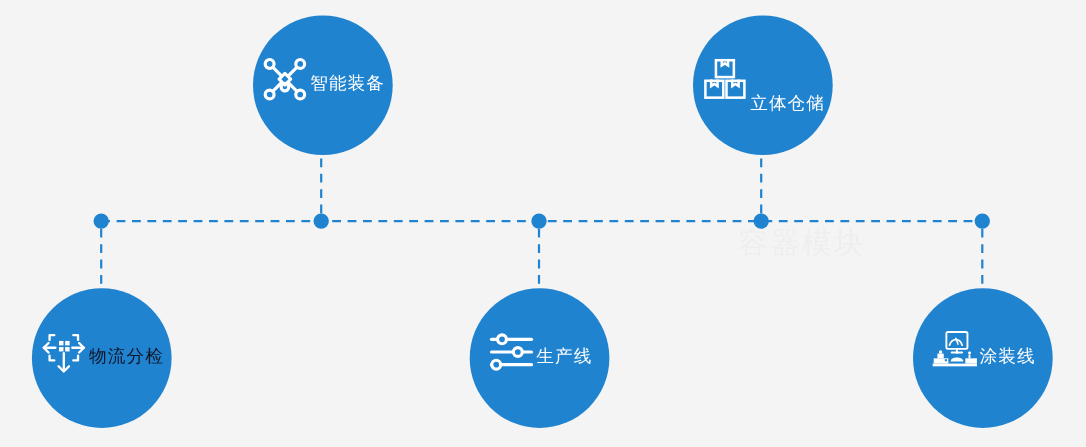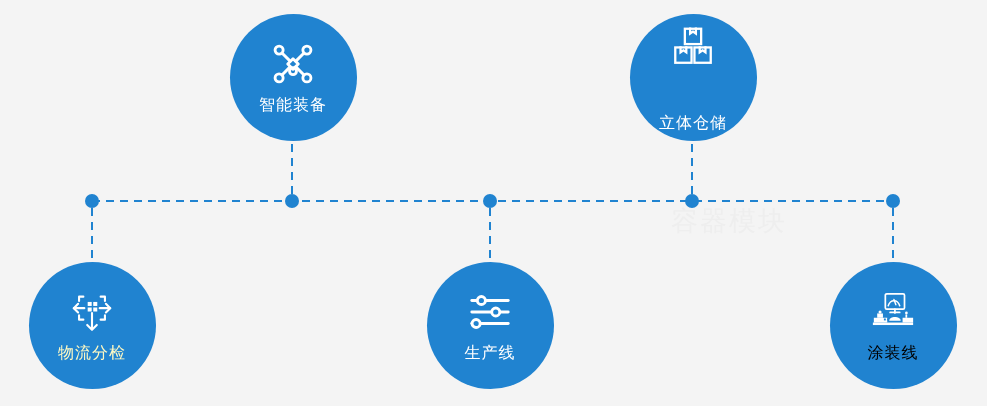--- a/index.html
+++ b/index.html
@@ -60,21 +60,20 @@
   
   .circle-node {
     position: absolute;
     width: 127px;
     height: 127px;
     margin-left: -63.5px;
     margin-top: -63.5px;
     border-radius: 50%;
     background: #2083d0;
     display: flex;
-    flex-direction: column;
     align-items: center;
     justify-content: center;
     box-sizing: border-box;
   }
   .circle-icon {
     width: 46px;
     height: 46px;
     display: block;
     margin-bottom: 10px;
   }
@@ -127,21 +126,21 @@
             <rect x="19.5" y="19.3" width="4.2" height="4.2" fill="#ffffff" stroke="none"></rect>
             <rect x="25.3" y="19.3" width="4.2" height="4.2" fill="#ffffff" stroke="none"></rect>
             <line x1="5" y1="20" x2="16" y2="20"></line>
             <path d="M9.5 15.5 L5 20 L9.5 24.5"></path>
             <line x1="43" y1="20" x2="32" y2="20"></line>
             <path d="M38.5 15.5 L43 20 L38.5 24.5"></path>
             <line x1="24" y1="25" x2="24" y2="42"></line>
             <path d="M19 37.5 L24 42.5 L29 37.5"></path>
           </svg>
         </span>
-        <span class="circle-label" style="color: #fef9c3;">物流分检</span>
+        <span class="circle-label" style="color: #0f172a;">物流分检</span>
       </div>
       <div class="circle-node" style="left: 293px; top: 77px; background: rgb(32, 131, 208);">
         <span class="circle-icon">
           <svg viewBox="0 0 48 48" fill="none" stroke="#ffffff" stroke-width="3" stroke-linecap="round" stroke-linejoin="round">
             <line x1="12.5" y1="12.5" x2="21" y2="21"></line>
             <line x1="35.5" y1="12.5" x2="27" y2="21"></line>
             <line x1="12.5" y1="35.5" x2="21" y2="27"></line>
             <line x1="35.5" y1="35.5" x2="27" y2="27"></line>
             <path d="M24 18.5 L29.5 24 L24 29.5 L18.5 24 Z"></path>
             <circle cx="9.5" cy="9.5" r="4.2"></circle>
@@ -192,17 +191,17 @@
             <rect x="34" y="30" width="11" height="5" fill="#ffffff" stroke="none"></rect>
             <rect x="7.5" y="25.5" width="6" height="4.5" fill="#ffffff" stroke="none"></rect>
             <circle cx="10.5" cy="24" r="1.6" fill="#ffffff" stroke="none"></circle>
             <rect x="37" y="26.5" width="1.8" height="3.5" fill="#ffffff" stroke="none"></rect>
             <circle cx="38" cy="25" r="1.4" fill="#ffffff" stroke="none"></circle>
             <rect x="3" y="35" width="42" height="2.6" fill="#ffffff" stroke="none"></rect>
             <rect x="14.5" y="30.8" width="2" height="2" fill="#2083d0" stroke="none"></rect>
             <rect x="18" y="30.8" width="2" height="2" fill="#2083d0" stroke="none"></rect>
           </svg>
         </span>
-        <span class="circle-label" style="color: #000000;">涂装线</span>
+        <span class="circle-label" style="color: #ffffff;">涂装线</span>
       </div>
     </div>
 
 </div>
 
 </body></html>

